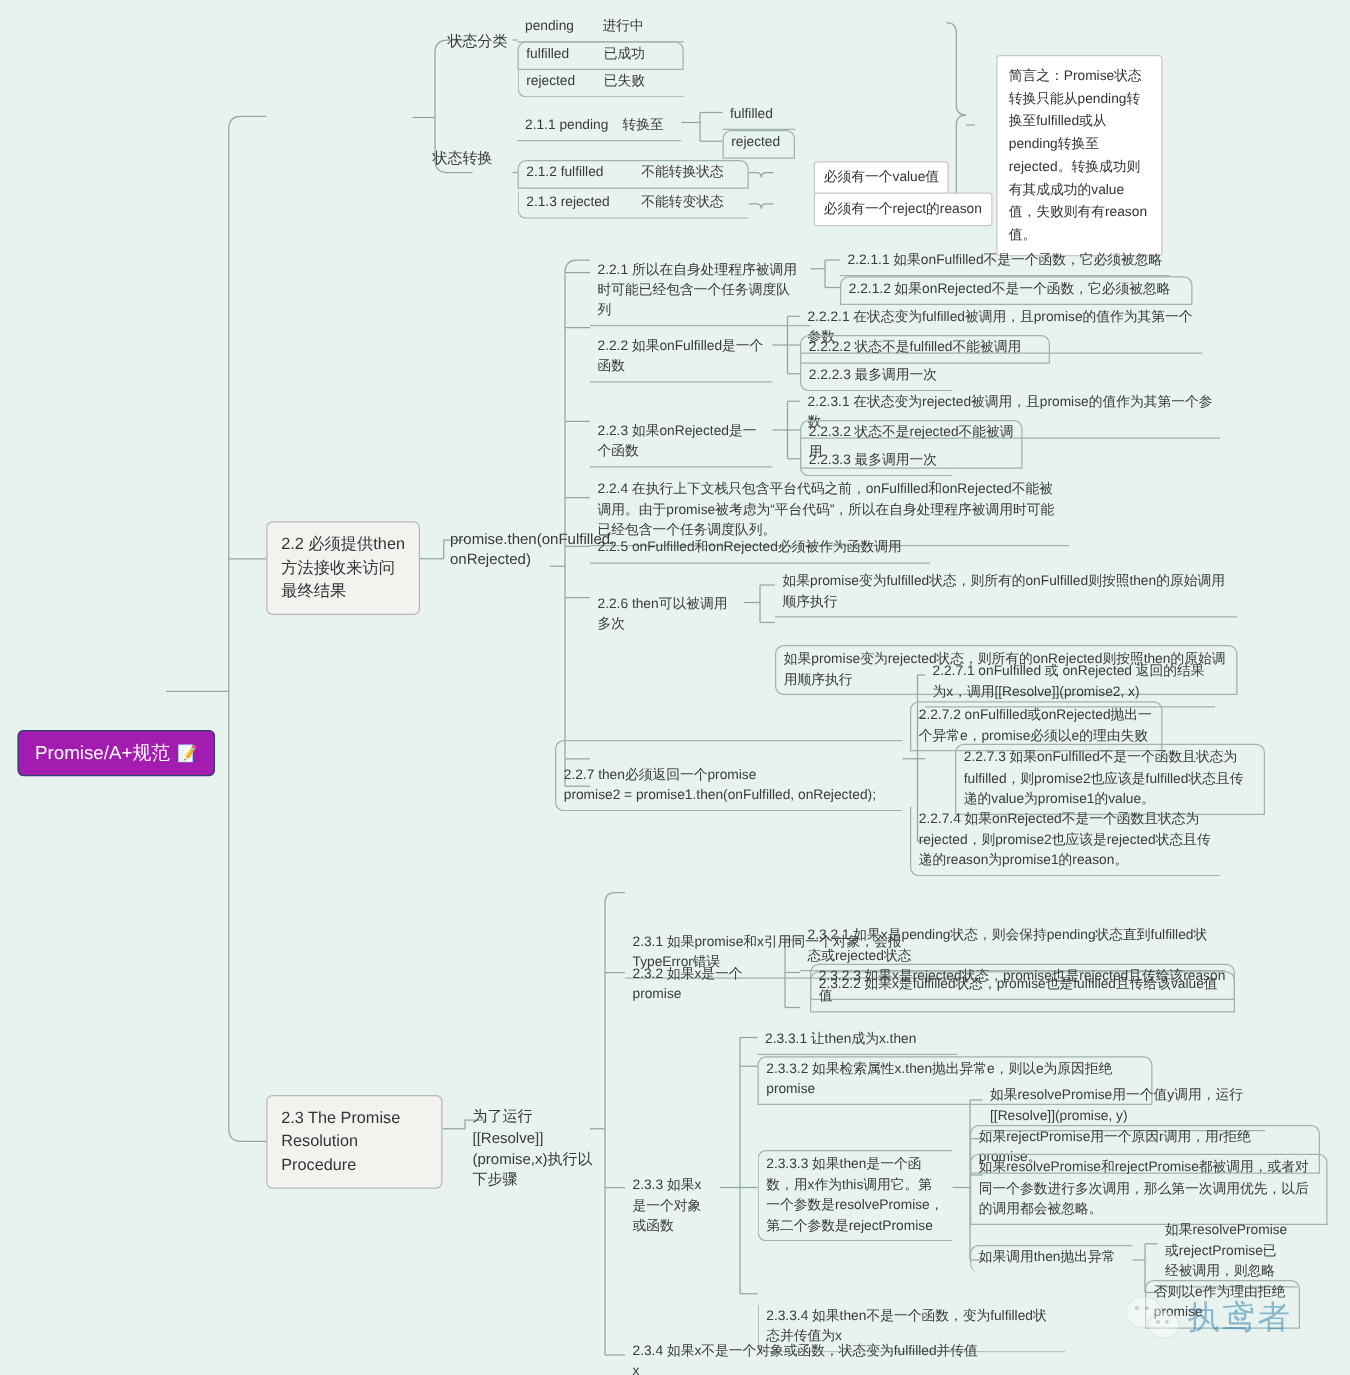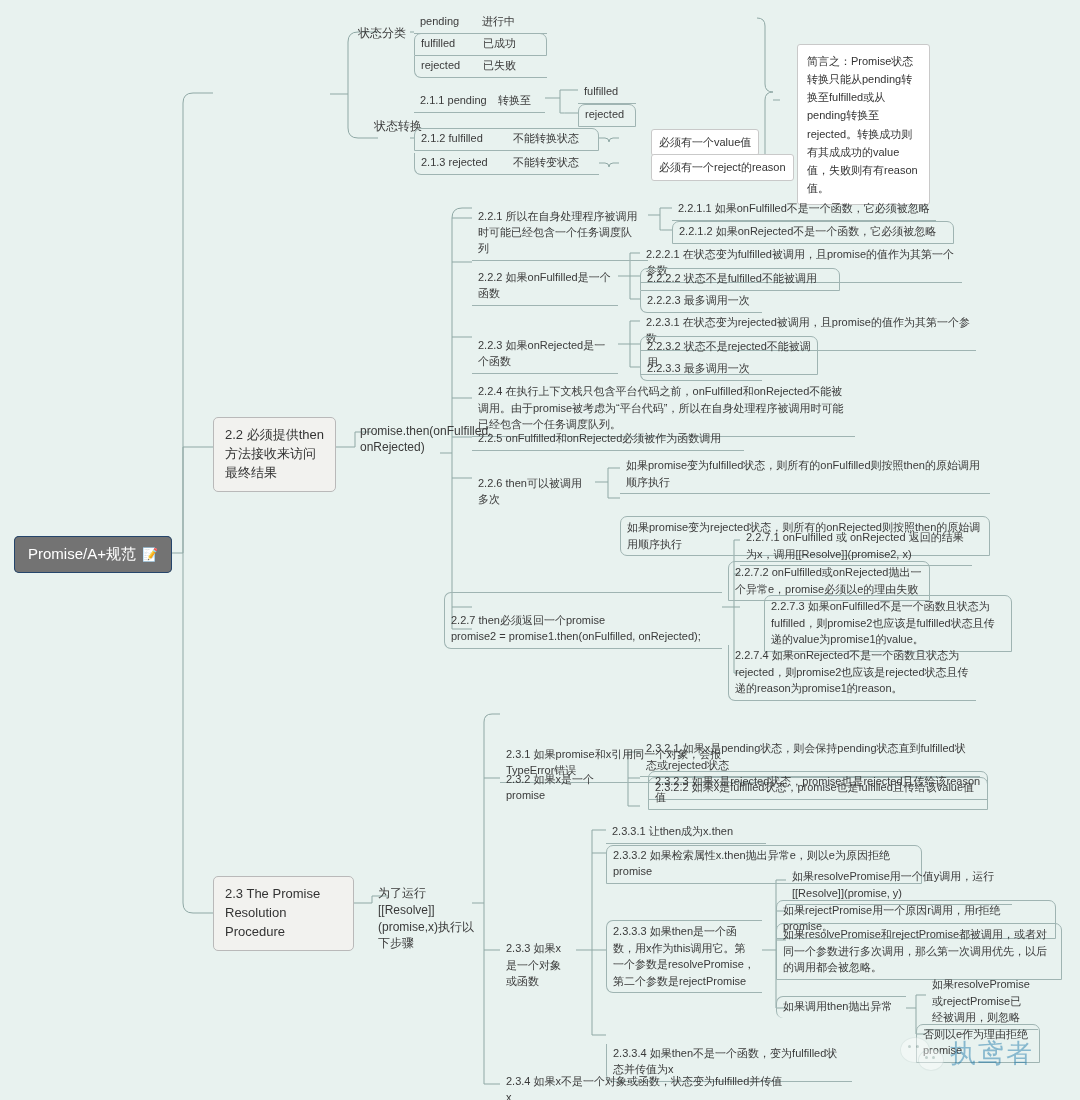--- a/index.html
+++ b/index.html
@@ -10,28 +10,29 @@
     color:#333;
     overflow:hidden;
   }
   #mindmap{position:relative;width:1080px;height:1100px;}
   svg#links{position:absolute;left:0;top:0;width:1080px;height:1100px;pointer-events:none;}
 
   .node{position:absolute;box-sizing:border-box;}
 
   
   .root{
-    background:#737373;
+    background:#a21caf;
     color:#fff;
     border-radius:5px;
     font-size:15px;
     padding:9px 14px;
     display:flex;align-items:center;gap:6px;
     white-space:nowrap;
     box-shadow:0 0 0 1px #24456b inset;
+    margin-top:48px;
   }
   .root .memo{font-size:13px;}
 
   
   .topic{
     background:#f2f2ef;
     border:1px solid #b9b9b9;
     border-radius:5px;
     font-size:13px;
     line-height:1.45;
@@ -204,21 +205,21 @@
 
   <div class="node root" style="left:14px;top:536px;">
     <span>Promise/A+规范</span>
     <span class="memo">📝</span>
   </div>
 
 
   <div class="node label" style="left:358px;top:25px;">
     <span>状态分类</span>
   </div>
-  <div class="node label" style="left:374px;top:118px;">
+  <div class="node label" style="left:346px;top:118px;">
     <span>状态转换</span>
   </div>
 
   <div class="node leaf" style="left:414px;top:12px;width:133px;">
     <span style="display:inline-block;width:62px;">pending</span><span>进行中</span>
   </div>
   <div class="node leaf rounded" style="left:414px;top:33px;width:133px;">
     <span style="display:inline-block;width:62px;">fulfilled</span><span>已成功</span>
   </div>
   <div class="node leaf" style="left:414px;top:56px;width:133px;border-left:1px solid #9fb4b2;border-radius:0 0 0 7px;">

